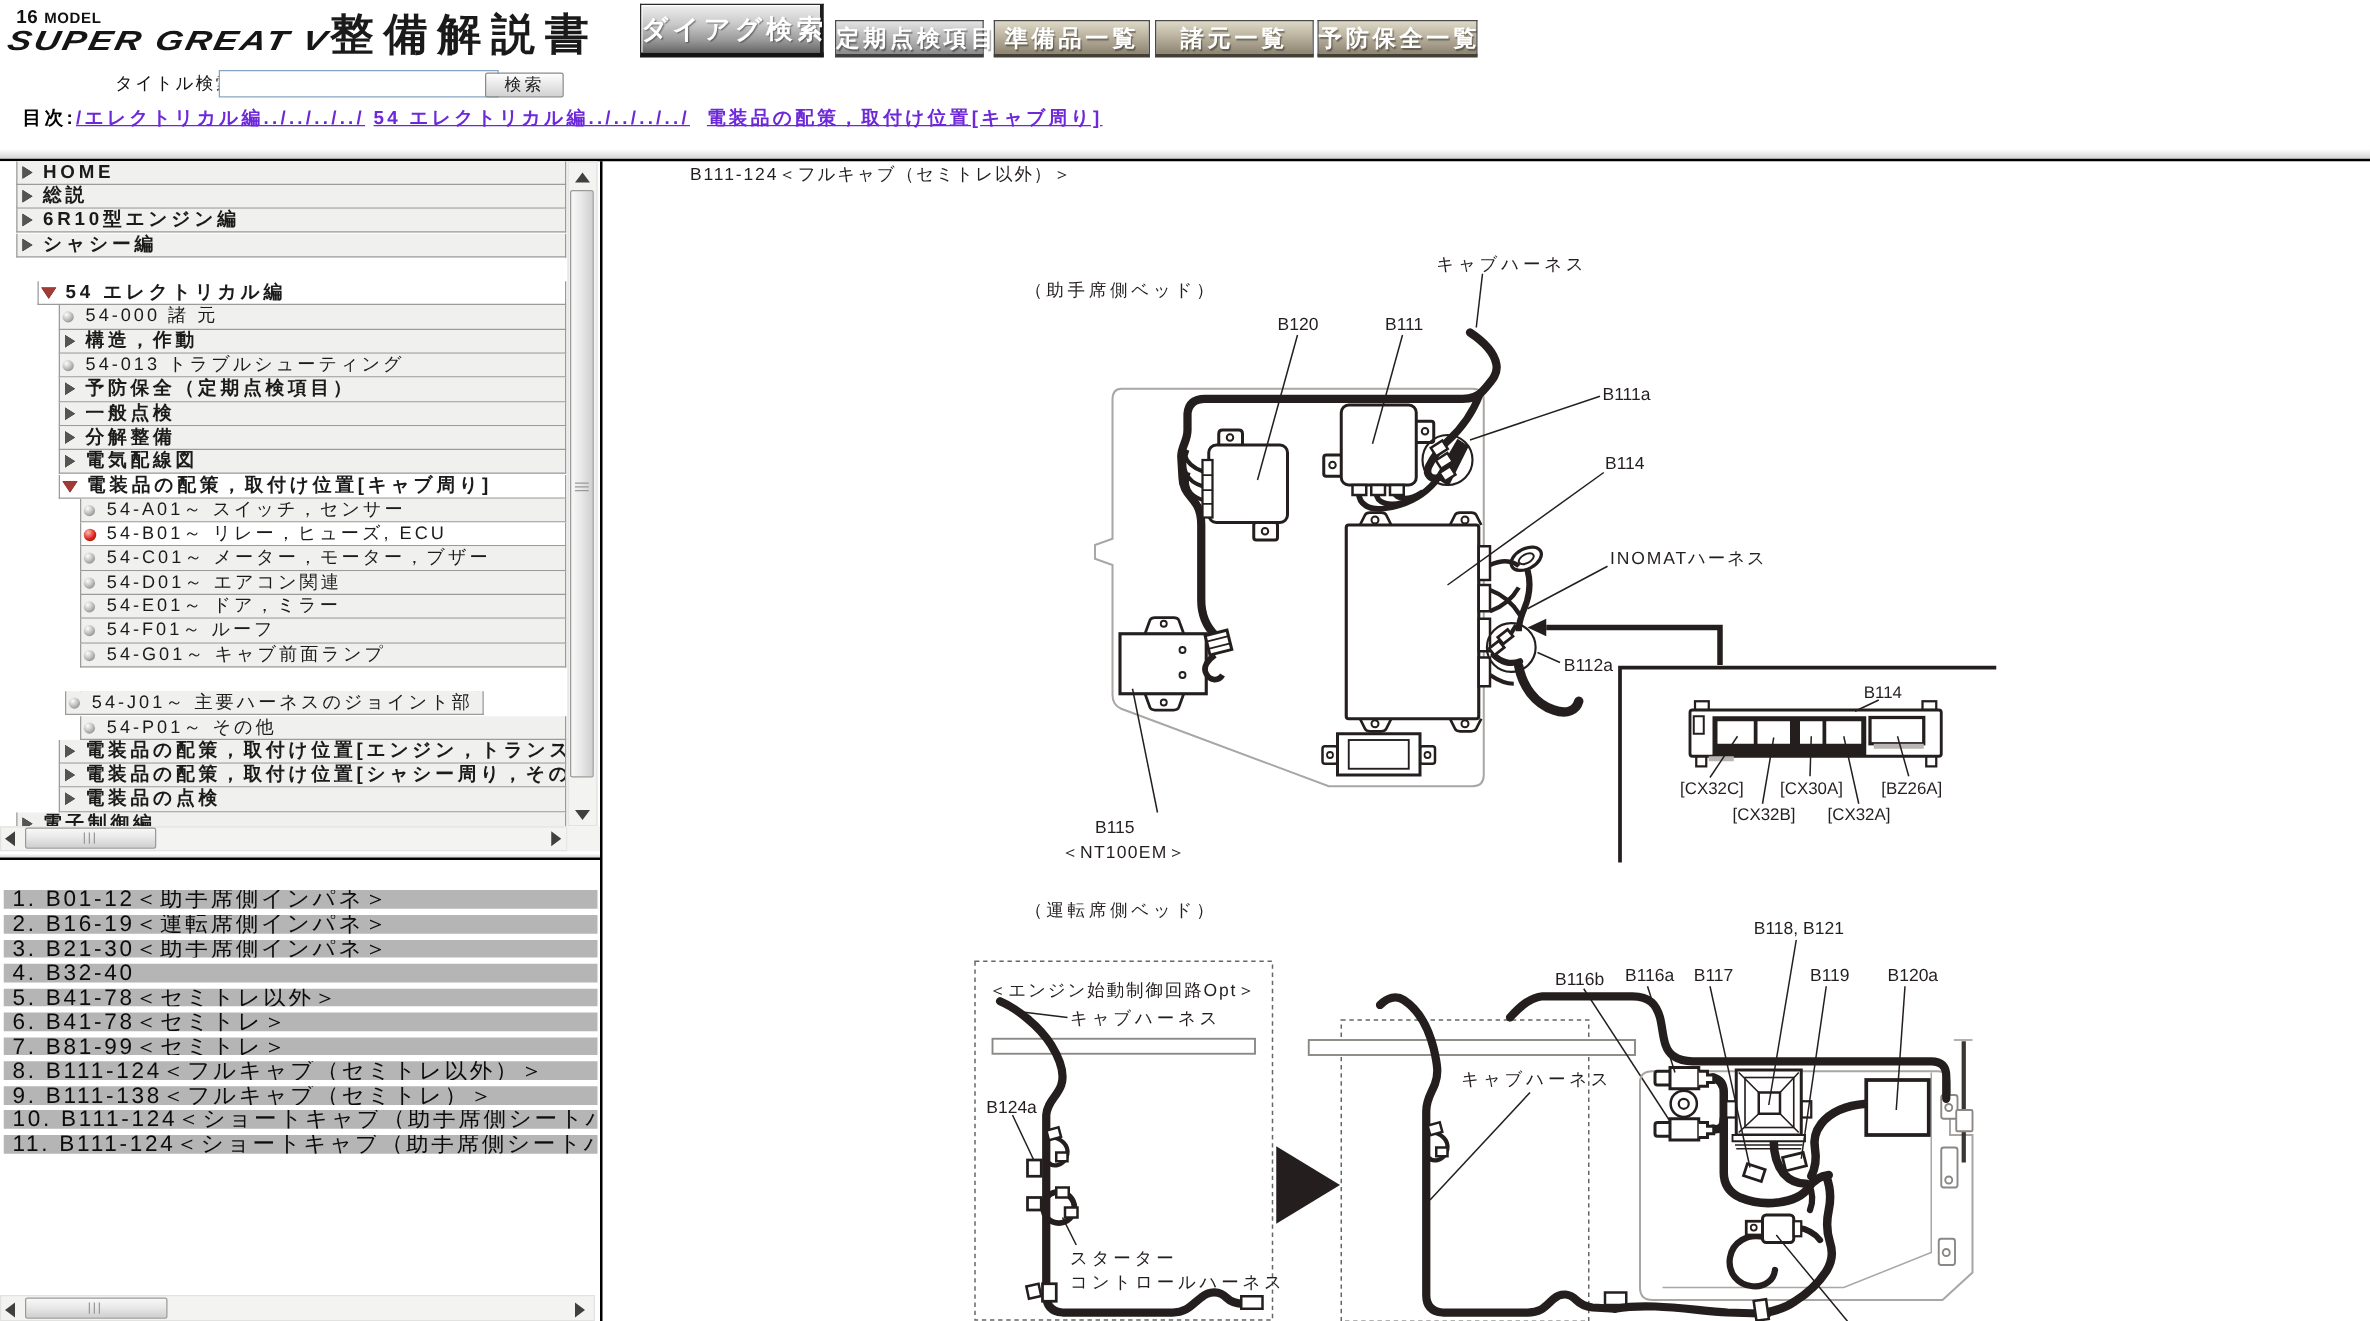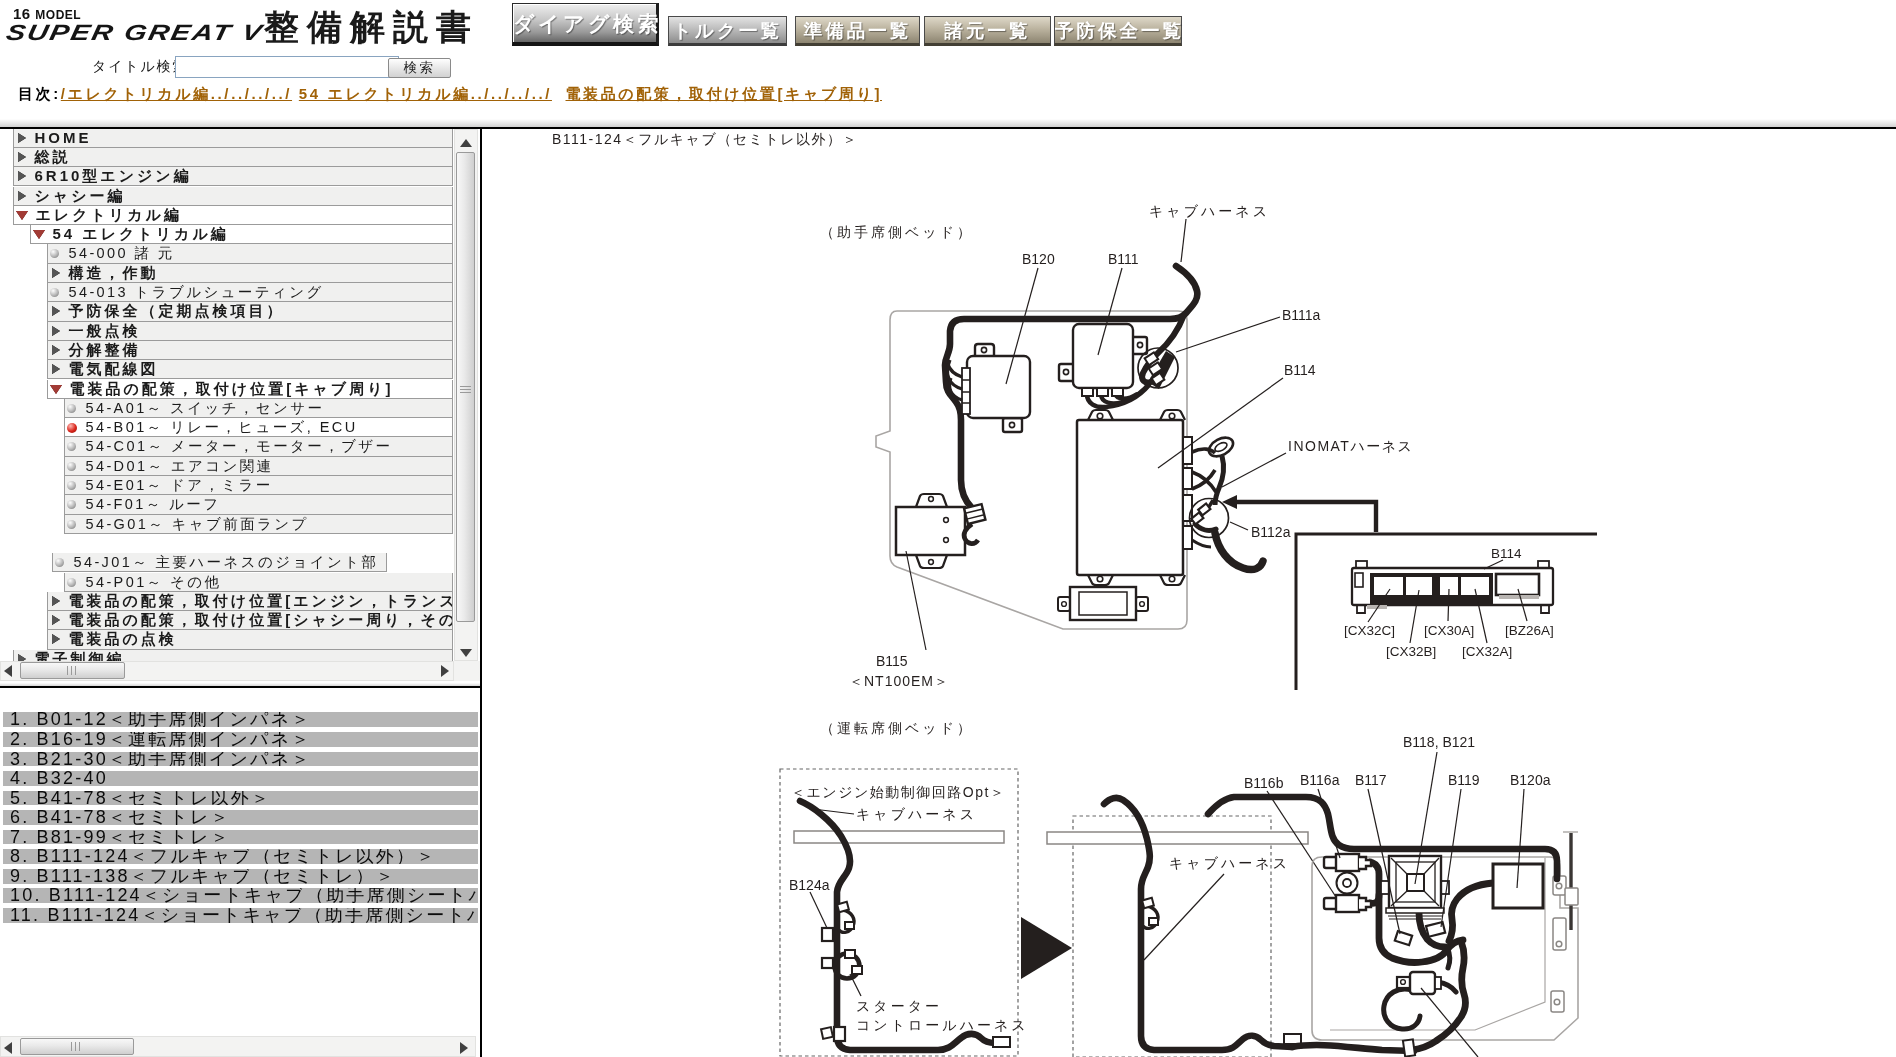--- a/index.html
+++ b/index.html
@@ -20,21 +20,21 @@
 .hbs{height:30px;font-size:18.5px;line-height:27px;letter-spacing:3px}
 #hb2{left:668px;top:16px;width:119px;background:linear-gradient(180deg,#e3e3e3 0%,#bdbdbd 45%,#8c8c8c 100%);border-bottom:3px solid #3c3c3c}
 #hb3{left:795px;top:16px;width:125px;background:linear-gradient(180deg,#ded8c8 0%,#bcb4a0 45%,#8d8571 100%);border-bottom:3px solid #433f34}
 #hb4{left:924px;top:16px;width:127px;background:linear-gradient(180deg,#ded8c8 0%,#bcb4a0 45%,#8d8571 100%);border-bottom:3px solid #433f34}
 #hb5{left:1054px;top:16px;width:128px;background:linear-gradient(180deg,#ded8c8 0%,#bcb4a0 45%,#8d8571 100%);border-bottom:3px solid #433f34}
 #srchlab{position:absolute;left:92px;top:58px;font-size:14px;letter-spacing:1.8px;color:#111}
 #srchbox{position:absolute;left:175px;top:56px;width:224px;height:22px;border:1px solid #89a4c0;background:#fff}
 #srchbtn{position:absolute;left:388px;top:58px;width:63px;height:20px;border:1px solid #8a8a8a;border-radius:2px;
  background:linear-gradient(180deg,#fefefe,#e3e3e3 60%,#d2d2d2);font-size:13.5px;color:#222;text-align:center;line-height:18px;letter-spacing:2.5px}
 #toc{position:absolute;left:18px;top:85px;font-size:15px;font-weight:bold;color:#000;white-space:nowrap;letter-spacing:2.6px}
-#toc a{color:#a16207;}
+#toc a{color:#6d28d9;}
 
 #hborder1{position:absolute;left:0;top:119px;width:1896px;height:8px;background:linear-gradient(#fff,#d2d2d2)}
 #hborder2{position:absolute;left:0;top:127px;width:1896px;height:2px;background:#000}
 
 #tree{position:absolute;left:0;top:129px;width:454px;height:532px;overflow:hidden;background:#fff}
 .trow{position:absolute;height:19.3px;background:#f0f0ef;border:1px solid #9b9b9b;border-top:none;white-space:nowrap;overflow:hidden}
 .trow.sel{background:#fff}
 .tt{font-size:14.5px;color:#1b1b1b;vertical-align:top;line-height:18px;letter-spacing:2.4px}
 .tt.b{font-weight:bold;font-size:15px;letter-spacing:3px}
 .i-tri{display:inline-block;width:0;height:0;border-top:5px solid transparent;border-bottom:5px solid transparent;
@@ -67,21 +67,21 @@
 <div id="page">
 
 <div id="h16">16 <span>MODEL</span></div>
 
 <div id="logo">SUPER GREAT V</div>
 
 <div id="tjp">整備解説書</div>
 
 <div id="hb1" class="hbtn">ダイアグ検索</div>
 
-<div id="hb2" class="hbtn hbs">トルク一覧</div>
+<div id="hb2" class="hbtn hbs">定期点検項目</div>
 
 <div id="hb3" class="hbtn hbs">準備品一覧</div>
 
 <div id="hb4" class="hbtn hbs">諸元一覧</div>
 
 <div id="hb5" class="hbtn hbs">予防保全一覧</div>
 
 <div id="srchlab">タイトル検索</div>
 
 <div id="srchbox"></div>
@@ -108,24 +108,20 @@
 <div class="trow" style="left:13px;top:38.2px;width:440px">
 <span class="i-tri"></span>
 <span class="tt b">6R10型エンジン編</span>
 </div>
 
 <div class="trow" style="left:13px;top:57.5px;width:440px">
 <span class="i-tri"></span>
 <span class="tt b">シャシー編</span>
 </div>
 
-<div class="trow sel" style="left:13px;top:76.8px;width:440px">
-<span class="i-dn"></span>
-<span class="tt b">エレクトリカル編</span>
-</div>
 
 <div class="trow sel" style="left:30px;top:96.1px;width:423px">
 <span class="i-dn"></span>
 <span class="tt b">54 エレクトリカル編</span>
 </div>
 
 <div class="trow" style="left:47px;top:115.4px;width:406px">
 <span class="i-ball"></span>
 <span class="tt">54-000 諸 元</span>
 </div>

